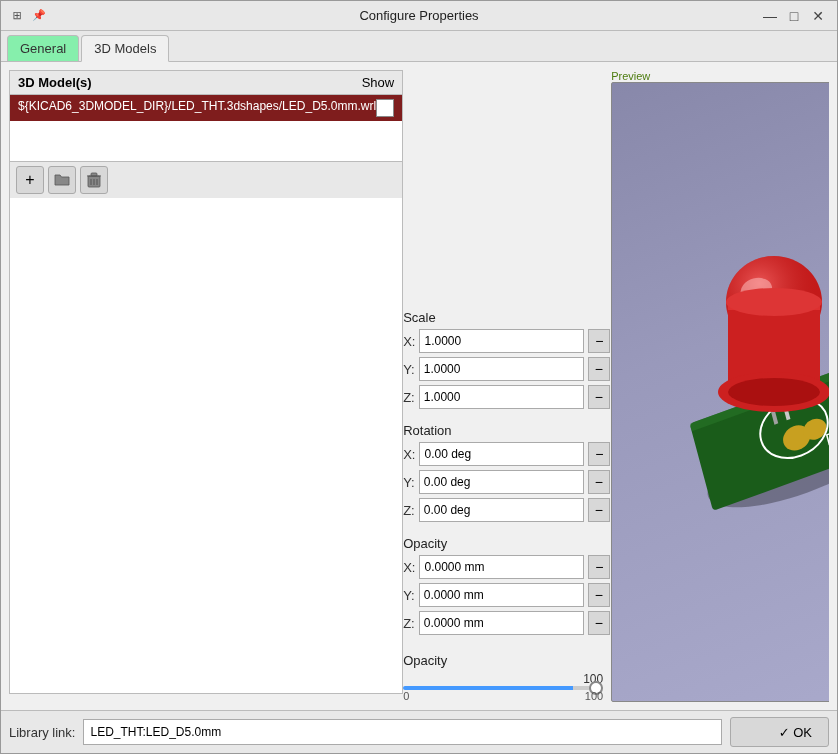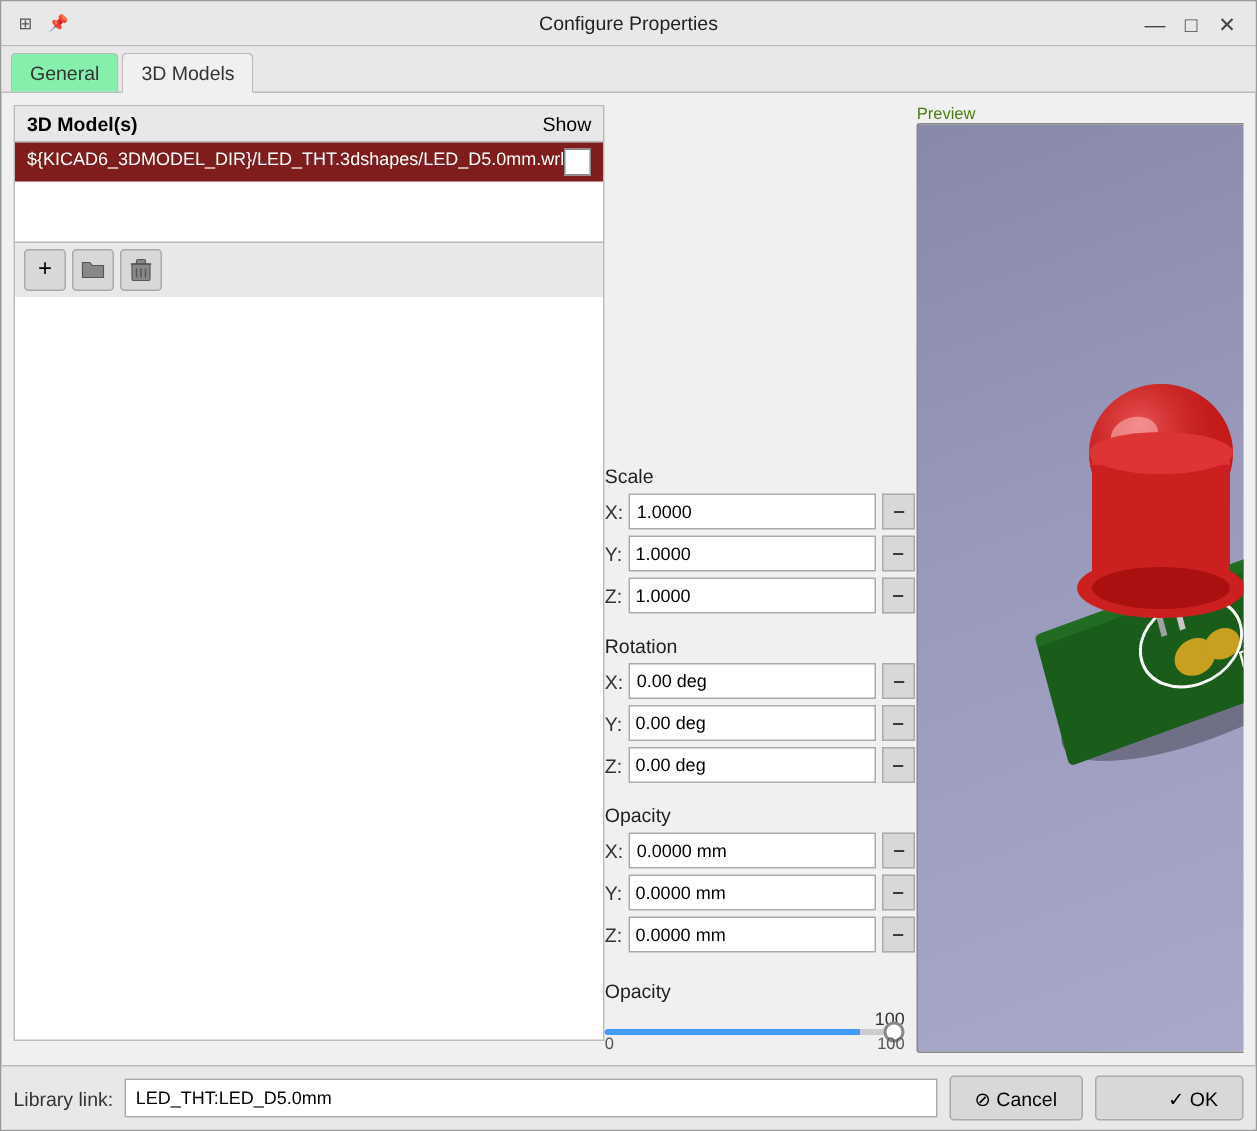--- a/index.html
+++ b/index.html
@@ -631,17 +631,16 @@
         </div>
       </div>
 
     </div>
   </div>
 
   <div class="bottom-bar">
     <span class="library-link-label">Library link:</span>
     <input class="library-link-input" type="text" value="LED_THT:LED_D5.0mm" style="">
     <div class="bottom-buttons">
-      <button class="cancel-btn">⊘ Cancel</button>
       <button class="ok-btn">✓ OK</button>
     </div>
   </div>
 </div>
 
 </body></html>

